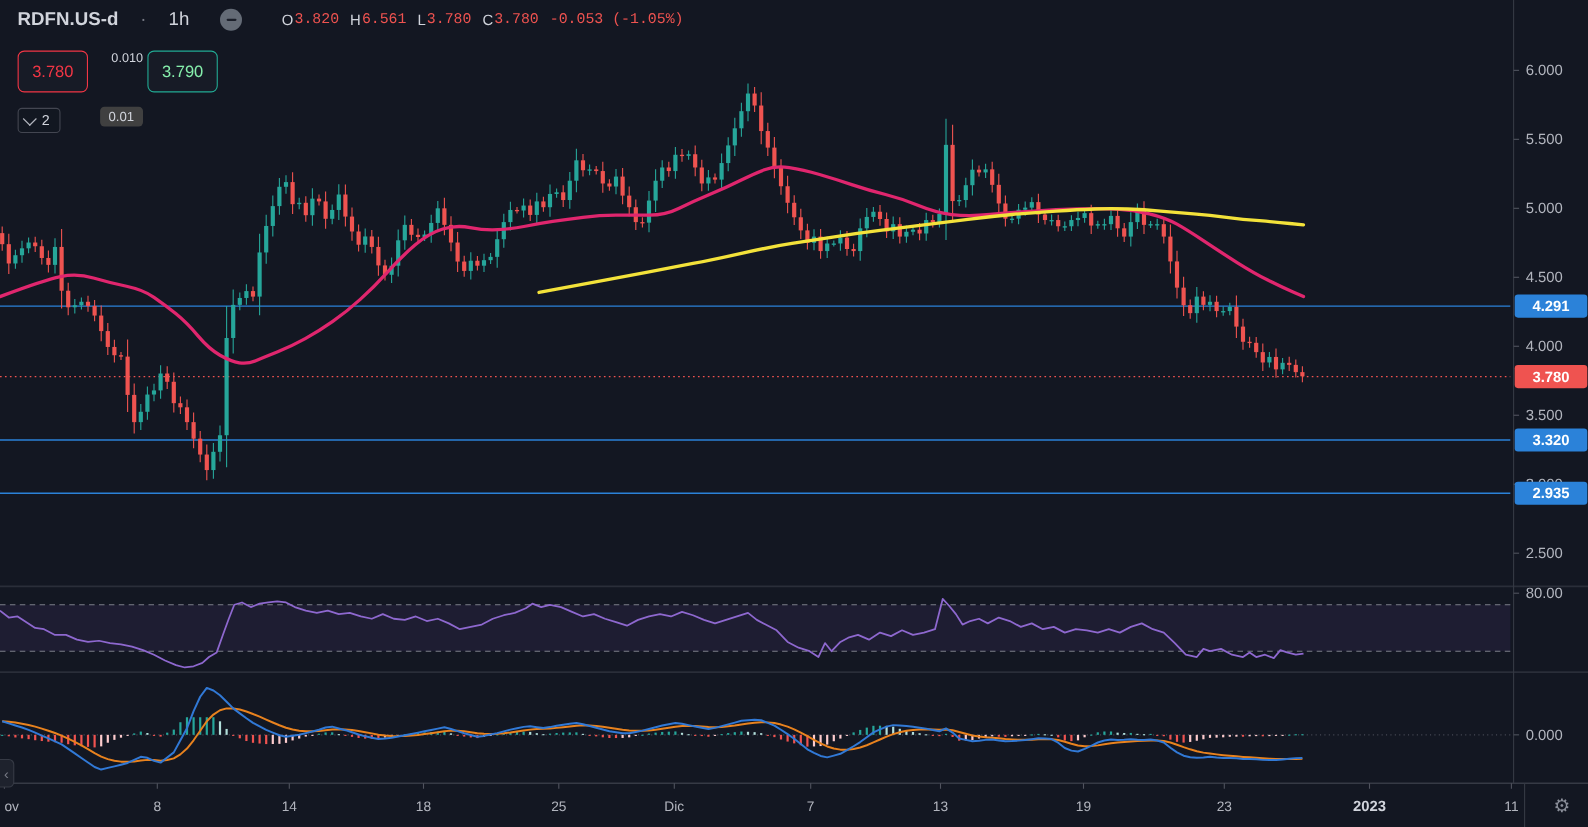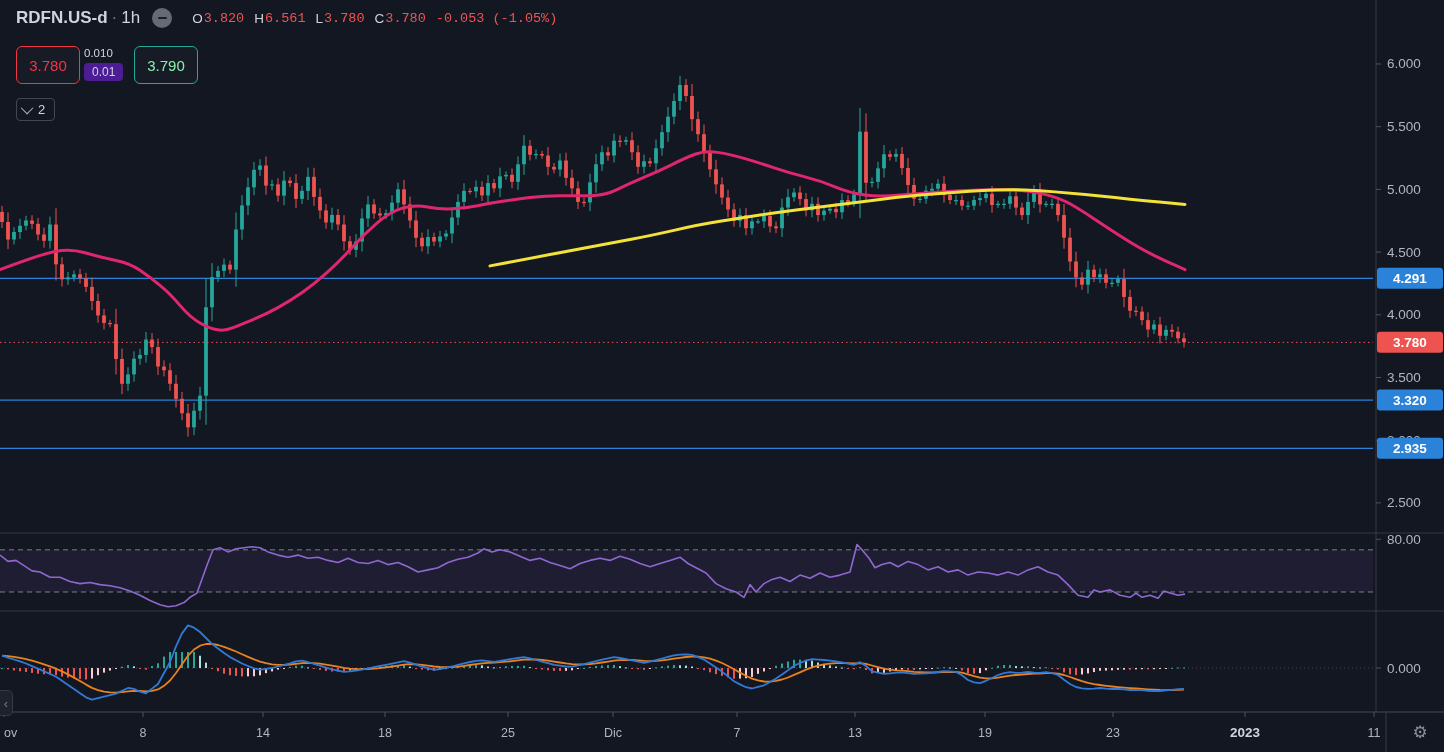--- a/index.html
+++ b/index.html
@@ -1,37 +1,37 @@
 <!DOCTYPE html>
 <html><head>
 <meta charset="utf-8">
 <style>
   html,body{margin:0;padding:0;background:#131722;width:1444px;height:752px;overflow:hidden;
     font-family:"Liberation Sans",sans-serif;}
   #stage{position:relative;width:1444px;height:752px;background:#131722;}
   #chart-svg{position:absolute;left:0;top:0;}
-  .header{position:absolute;left:16px;top:8px;z-index:5;display:flex;align-items:center;gap:4px;
+  .header{position:absolute;left:16px;top:8px;z-index:5;display:flex;align-items:center;gap:20px;
     color:#d1d4dc;font-size:17px;font-weight:700;}
   .hdr-dot{color:#787b86;font-weight:400;}
   .tf{font-weight:400;}
   .minus-chip{width:20px;height:20px;border-radius:50%;background:#646b76;display:inline-flex;
     align-items:center;justify-content:center;margin-left:8px;}
   .minus-chip span{display:block;width:9px;height:2px;background:#1b1f2a;border-radius:1px;}
   .ohlc{display:flex;gap:10px;margin-left:16px;font-size:13.5px;font-weight:400;align-items:center;}
   .ohlc .lab{color:#d1d4dc;}
   .ohlc .val,.chg{color:#ef5350;font-family:Liberation Mono, monospace;}
   .ohlc .pair{display:flex;gap:1px;}
   .order-row{position:absolute;left:16px;top:46px;z-index:5;display:flex;align-items:stretch;gap:4px;}
   .sell-box,.buy-box{width:62px;height:36px;border-radius:6px;display:flex;align-items:center;
     justify-content:center;font-size:15px;background:rgba(30,34,45,.4);cursor:pointer;}
   .sell-box{border:1px solid #f23645;color:#f23645;}
   .buy-box{border:1px solid #22ab94;color:#86efac;}
-  .spread-col{display:flex;flex-direction:column;align-items:flex-start;justify-content:flex-start;width:46px;}
+  .spread-col{display:flex;flex-direction:column;align-items:flex-end;justify-content:flex-start;width:46px;gap:34px;}
   .spread-top{font-size:11.5px;color:#d1d4dc;line-height:15px;}
-  .spread-box{margin-top:2px;background:#4c1d95;color:#d1d4dc;font-size:12px;border-radius:4px;
+  .spread-box{margin-top:2px;background:#404040;color:#d1d4dc;font-size:12px;border-radius:4px;
     padding:2px 8px;}
   .candles-btn{position:absolute;left:16px;top:98px;z-index:5;display:inline-flex;align-items:center;
     gap:5px;border:1px solid #434651;border-radius:4px;padding:3px 9px 3px 7px;color:#d1d4dc;
     font-size:13px;background:rgba(19,23,34,.6);cursor:pointer;}
   .chev{width:8px;height:8px;border-left:1.5px solid #b2b5be;border-bottom:1.5px solid #b2b5be;
     transform:rotate(-45deg) translateY(-2px);}
   .collapse-tab{position:absolute;left:-9px;top:690px;z-index:5;width:22px;height:26px;
     border:1px solid #363a45;background:#1e222d;border-radius:5px;color:#787b86;font-size:13px;
     display:flex;align-items:center;justify-content:flex-end;padding-right:4px;box-sizing:border-box;cursor:pointer;}
 </style>

